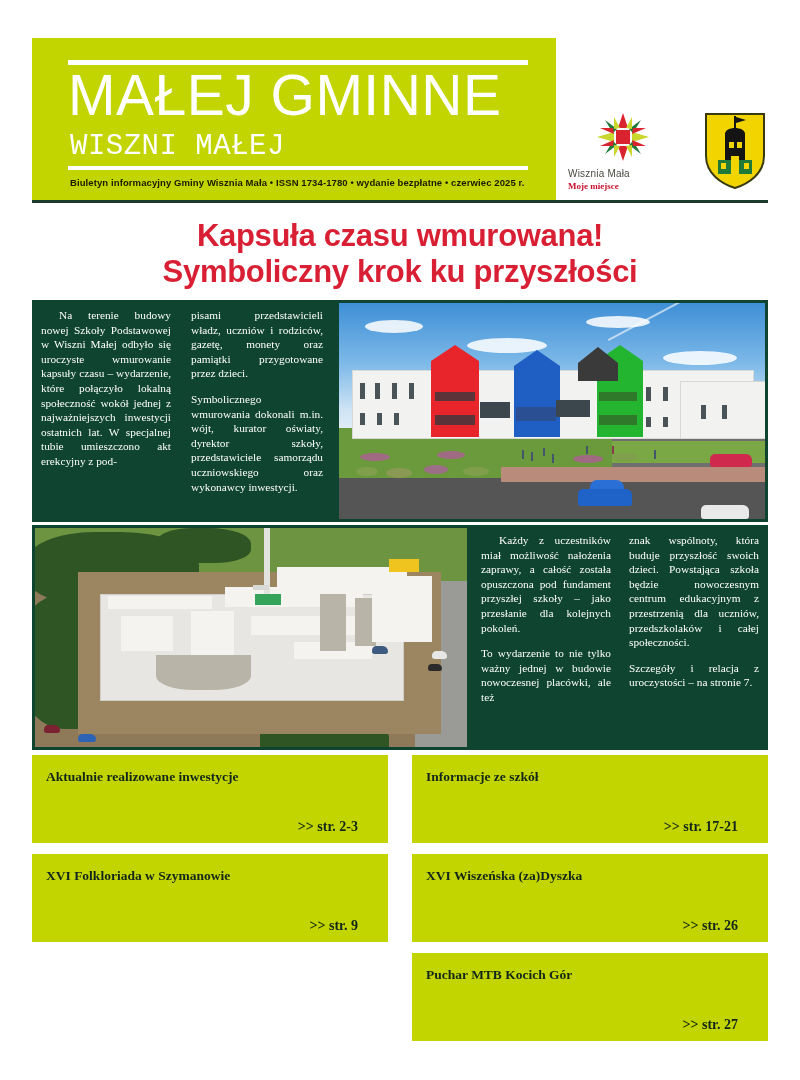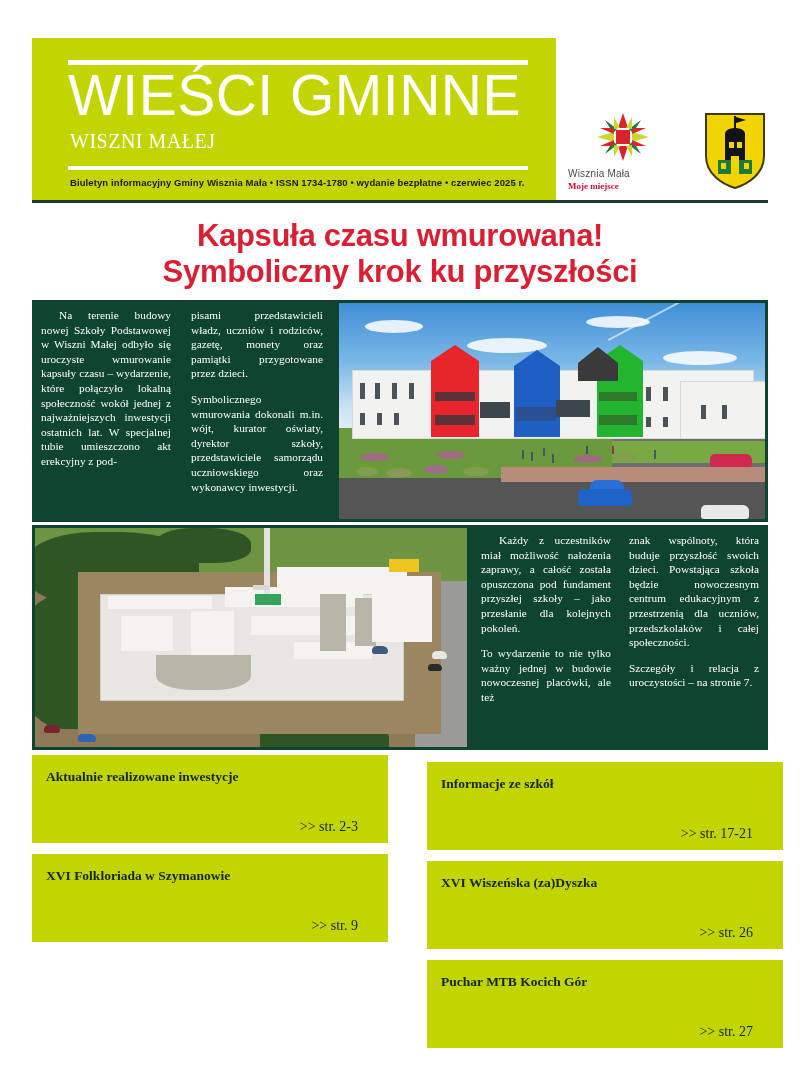--- a/index.html
+++ b/index.html
@@ -7,21 +7,21 @@
   .page{position:relative;width:800px;height:1080px;background:#fff;}
 
   
   .masthead{position:absolute;left:32px;top:38px;width:736px;height:162px;background:#c2d500;}
   .mast-white-block{position:absolute;right:0;top:0;width:212px;height:162px;background:#ffffff;}
   .mast-rule-top{position:absolute;left:36px;top:22px;width:460px;height:5px;background:#ffffff;}
   .mast-rule-bottom{position:absolute;left:36px;top:128px;width:460px;height:4px;background:#ffffff;}
   .mast-title{position:absolute;left:36px;top:26px;width:520px;color:#ffffff;
     font-family:"Liberation Sans",sans-serif;font-weight:300;font-size:57px;letter-spacing:0.5px;line-height:62px;}
   .mast-sub{position:absolute;left:38px;top:92px;color:#ffffff;
-    font-family:Liberation Serif, serif;font-weight:300;font-size:20px;letter-spacing:0.5px;}
+    font-family:Liberation Mono, monospace;font-weight:300;font-size:29px;letter-spacing:0.5px;}
   .mast-strap{position:absolute;left:38px;top:139px;color:#1a1a00;
     font-family:"Liberation Sans",sans-serif;font-weight:700;font-size:9.5px;letter-spacing:0.1px;}
   .mast-bottomline{position:absolute;left:32px;top:200px;width:736px;height:3px;background:#1d3b2a;}
 
   
   .logo-wrap{position:absolute;left:536px;top:72px;width:110px;height:102px;}
   .logo-star{position:relative;width:62px;height:56px;margin:0 auto;}
   .logo-name{font-family:"Liberation Sans",sans-serif;font-size:10px;color:#4a4a42;margin-top:2px;letter-spacing:.2px;}
   .logo-tag{font-family:"Liberation Serif",serif;font-size:9px;color:#c8102e;margin-top:2px;font-weight:700;}
 
@@ -70,39 +70,39 @@
   .slab{position:absolute;background:#e7e6e2;border:1px solid #cfcec8;}
   .wall{position:absolute;background:#f4f3ef;}
   .wallg{position:absolute;background:#b9b4a8;}
   .crane{position:absolute;background:#e2e2df;}
   .asphalt{position:absolute;background:#9a9a96;}
 
   
   .index{position:absolute;left:32px;top:755px;width:736px;height:286px;}
   .idx-col{position:absolute;top:0;width:356px;height:286px;}
   .idx-col.left{left:0;}
-  .idx-col.right{left:395px;margin-top:7px;}
+  .idx-col.right{left:380px;}
   .idx-item{position:relative;width:100%;height:88px;background:#c2d500;box-sizing:border-box;padding:12px 14px 0 14px;margin-bottom:11px;}
   .idx-title{color:#12261b;font-family:"Liberation Serif",serif;font-weight:700;font-size:13.5px;line-height:19px;}
   .idx-page{position:absolute;right:30px;bottom:8px;color:#12261b;
-    font-family:"Liberation Serif",serif;font-weight:400;font-size:14px;}
+    font-family:"Liberation Serif",serif;font-weight:700;font-size:14px;}
   .dots{position:absolute;left:0;bottom:-8px;width:100%;height:6px;
     background-image:radial-gradient(circle,#ffffff 42%,rgba(255,255,255,0) 46%);
     background-size:17px 17px;background-position:0 -5px;background-repeat:repeat-x;}
 </style>
 </head>
 <body>
 
 <div class="page">
 
   <div class="masthead">
     <div class="mast-white-block"></div>
     <div class="mast-rule-top"></div>
     <div class="mast-rule-bottom"></div>
-    <div class="mast-title">WIEŚCI GMINNE</div>
+    <div class="mast-title">MAŁEJ GMINNE</div>
     <div class="mast-sub">WISZNI MAŁEJ</div>
     <div class="mast-strap">Biuletyn informacyjny Gminy Wisznia Mała • ISSN 1734-1780 • wydanie bezpłatne • czerwiec 2025 r.</div>
 
     <div class="logo-wrap">
       <div class="logo-star">
         <svg width="62" height="56" viewBox="0 0 62 56">
           <g transform="translate(31,27)">
             <g>
               <path d="M0,-24 L5,-9 L-5,-9 Z" fill="#d9232e"></path>
               <path d="M0,24 L5,9 L-5,9 Z" fill="#d9232e"></path>

